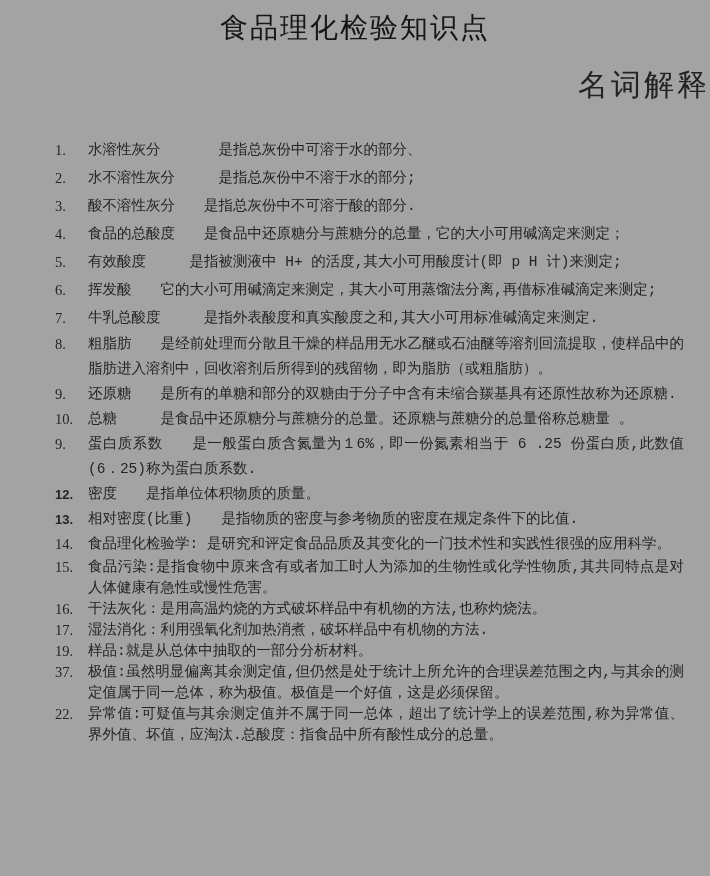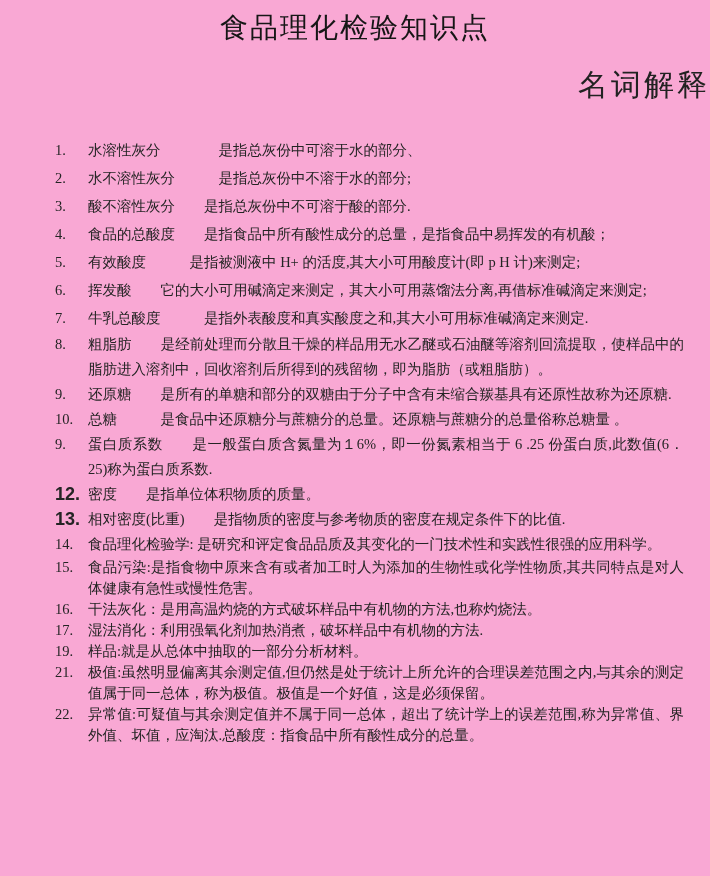--- a/index.html
+++ b/index.html
@@ -4,21 +4,21 @@
 <style>
   html, body {
     margin: 0;
     padding: 0;
     background: #ffffff;
   }
   .page {
     position: relative;
     width: 710px;
     height: 876px;
-    background: #f9a8d4;
+    background: #a3a3a3;
     overflow: hidden;
     color: #1f1f1f;
     font-family: "Liberation Serif", "DejaVu Serif", serif;
   }
   .doc-title {
     margin: 10px 0 0 0;
     font-size: 28px;
     line-height: 36px;
     font-weight: 400;
     text-align: center;
@@ -46,29 +46,30 @@
     color: #242424;
   }
   .term-item .num {
     flex: 0 0 33px;
     width: 33px;
   }
   .term-item .txt {
     flex: 1 1 auto;
     text-align: justify;
     text-justify: inter-ideograph;
+    font-family: Liberation Mono, monospace;
   }
   
   .sp-a { line-height: 28px; }
   .sp-b { line-height: 25px; }
   .sp-c { line-height: 21px; }
   .bold-num .num {
     font-family: "Liberation Sans", "DejaVu Sans", sans-serif;
     font-weight: 700;
-    font-size: 18px;
+    font-size: 13px;
   }
 </style>
 </head>
 <body>
 
 <div class="page">
   <h1 class="doc-title">食品理化检验知识点</h1>
 
   <h2 class="section-heading">名词解释</h2>
 
@@ -80,21 +81,21 @@
       <li class="term-item sp-a">
         <span class="num">2.</span>
         <span class="txt">水不溶性灰分　　　是指总灰份中不溶于水的部分;</span>
       </li>
       <li class="term-item sp-a">
         <span class="num">3.</span>
         <span class="txt">酸不溶性灰分　　是指总灰份中不可溶于酸的部分.</span>
       </li>
       <li class="term-item sp-a">
         <span class="num">4.</span>
-        <span class="txt">食品的总酸度　　是指食品中所有酸性成分的总量，是指食品中易挥发的有机酸；</span>
+        <span class="txt">食品的总酸度　　是食品中还原糖分与蔗糖分的总量，它的大小可用碱滴定来测定；</span>
       </li>
       <li class="term-item sp-a">
         <span class="num">5.</span>
         <span class="txt">有效酸度　　　是指被测液中 H+ 的活度,其大小可用酸度计(即 p H 计)来测定;</span>
       </li>
       <li class="term-item sp-a">
         <span class="num">6.</span>
         <span class="txt">挥发酸　　它的大小可用碱滴定来测定，其大小可用蒸馏法分离,再借标准碱滴定来测定;</span>
       </li>
       <li class="term-item sp-a">
@@ -139,21 +140,21 @@
       </li>
       <li class="term-item sp-c">
         <span class="num">17.</span>
         <span class="txt">湿法消化：利用强氧化剂加热消煮，破坏样品中有机物的方法.</span>
       </li>
       <li class="term-item sp-c">
         <span class="num">19.</span>
         <span class="txt">样品:就是从总体中抽取的一部分分析材料。</span>
       </li>
       <li class="term-item sp-c">
-        <span class="num">21.</span>
+        <span class="num">37.</span>
         <span class="txt">极值:虽然明显偏离其余测定值,但仍然是处于统计上所允许的合理误差范围之内,与其余的测定值属于同一总体，称为极值。极值是一个好值，这是必须保留。</span>
       </li>
       <li class="term-item sp-c">
         <span class="num">22.</span>
         <span class="txt">异常值:可疑值与其余测定值并不属于同一总体，超出了统计学上的误差范围,称为异常值、界外值、坏值，应淘汰.总酸度：指食品中所有酸性成分的总量。</span>
       </li>
     </ol>
 </div>
 
 </body></html>

